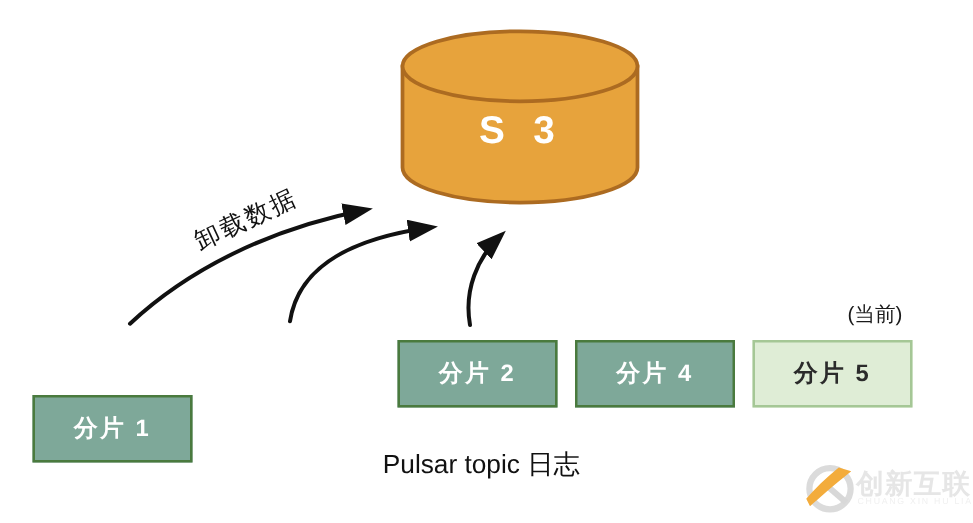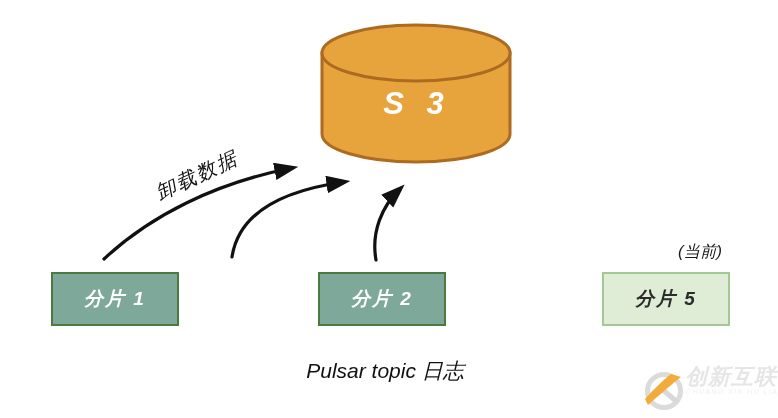--- a/index.html
+++ b/index.html
@@ -1,20 +1,19 @@
 <!DOCTYPE html>
 <html><head>
 <meta charset="utf-8">
 <style>
   html,body { margin:0; padding:0; background:#ffffff; }
   #stage {
     position:relative; width:778px; height:418px; overflow:hidden;
     background:#ffffff;
     font-family:"Liberation Sans", sans-serif;
-    font-style:italic;
   }
   #diagram-svg { position:absolute; left:0; top:0; width:778px; height:418px; }
 
   .abs { position:absolute; }
 
   #s3-label {
     left:322px; top:86px; width:190px; text-align:center;
     font-size:31px; font-weight:bold; color:#ffffff; letter-spacing:7px;
   }
   #offload-label {
@@ -24,36 +23,36 @@
   }
   .shard-box {
     position:absolute; top:272px; width:124px; height:50px;
     background:#7EA899; border:2px solid #4A7A3E;
     display:flex; align-items:center; justify-content:center;
     font-size:19px; font-weight:bold; color:#ffffff; letter-spacing:2px;
   }
   .shard-box.current {
     background:#DFEDD6; border-color:#A5C796; color:#2b2b2b;
   }
-  #shard-1 { left:51px; }
+  #shard-1 { left:26px;margin-top:44px; }
   #shard-2 { left:176px; }
   #shard-3 { left:318px; }
   #shard-4 { left:460px; }
   #shard-5 { left:602px; }
 
   #current-tag {
     left:636px; top:241px; width:128px; text-align:center;
     font-size:16.5px; color:#1a1a1a;
   }
   #caption {
     left:235px; top:357px; width:300px; text-align:center;
     font-size:21px; color:#111111;
   }
 
-  #watermark { left:640px; top:356px; width:138px; height:48px; }
+  #watermark { left:640px; top:366px; width:138px; height:48px; }
   #brand-name {
     position:absolute; left:45px; top:6px; width:92px;
     font-size:22px; font-weight:bold; color:#E6E6E6; letter-spacing:1px;
     white-space:nowrap;
   }
   #brand-tagline {
     position:absolute; left:46px; top:32px; width:92px;
     font-size:7px; color:#F0F0F0; letter-spacing:1.4px; white-space:nowrap;
   }
 </style>
@@ -90,20 +89,23 @@
   <div class="abs" id="s3-label">S 3</div>
 
   <div class="abs" id="offload-label">卸载数据</div>
 
   <div class="shard-box" id="shard-1">
     <span>分片 1</span>
   </div>
   <div class="shard-box" id="shard-3">
     <span>分片 2</span>
   </div>
+  <div class="shard-box" id="shard-4">
+    <span>分片 4</span>
+  </div>
   <div class="shard-box current" id="shard-5">
     <span>分片 5</span>
   </div>
 
   <div class="abs" id="current-tag">(当前)</div>
 
   <div class="abs" id="caption">Pulsar topic 日志</div>
 
   <div class="abs" id="watermark">
     <div id="brand-name">创新互联</div>

